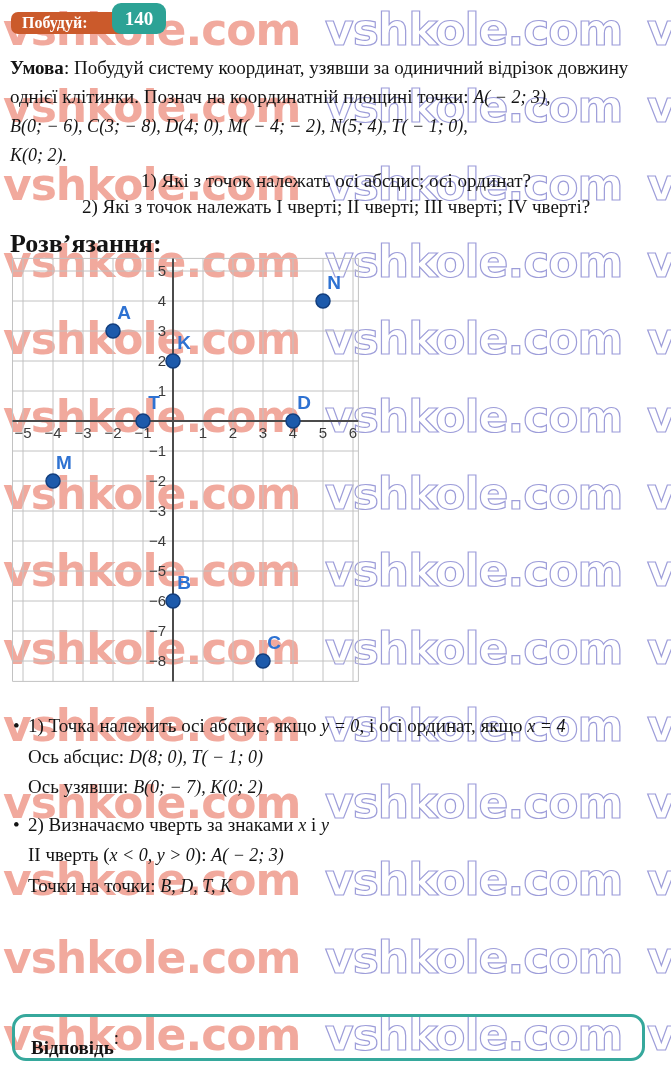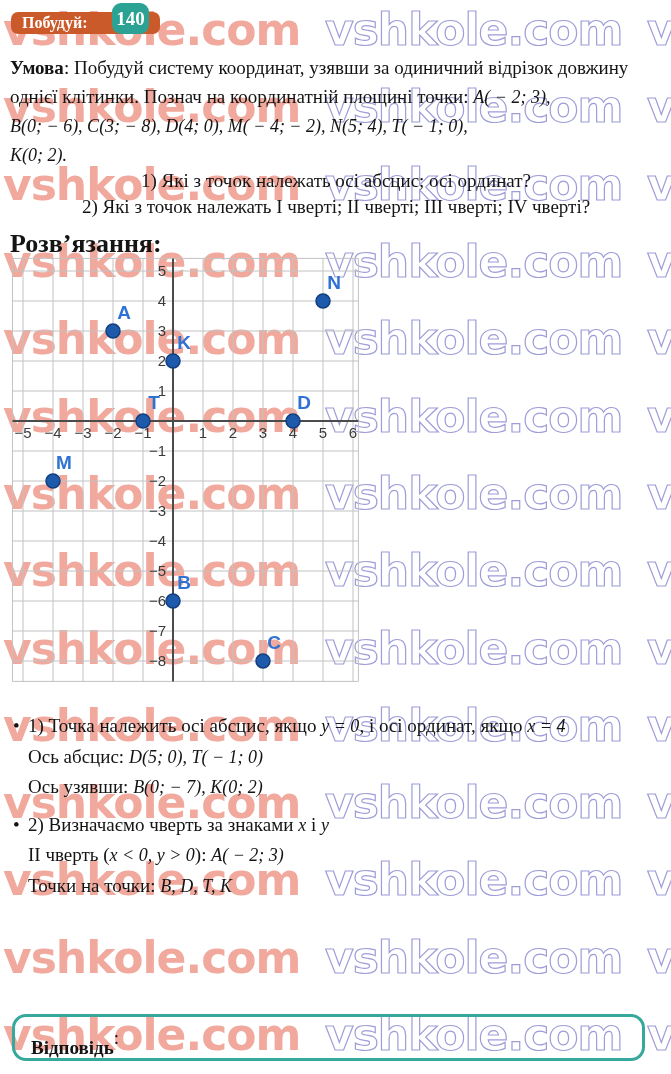--- a/index.html
+++ b/index.html
@@ -34,21 +34,21 @@
   
   #content { position: absolute; left: 0; top: 0; width: 671px; height: 1074px; z-index: 2; }
   
   .badge-label {
     position: absolute; left: 11px; top: 12px; width: 149px; height: 22px;
     border-radius: 7px; color: #fff;
     font-size: 16px; font-weight: 700; line-height: 22px;
     padding-left: 11px; box-sizing: border-box;
   }
   .badge-number {
-    position: absolute; left: 112px; top: 3px; width: 37px; height: 31px;
+    position: absolute; left: 112px; top: 3px; width: 54px; height: 31px;
     border-radius: 9px; color: #fff;
     font-size: 19px; font-weight: 700; line-height: 31px; text-align: center;
   }
   
   #condition { position: absolute; left: 10px; top: 54px; width: 652px; }
   .cond-line { line-height: 28px; white-space: nowrap; }
   #questions { position: absolute; left: 10px; top: 168px; width: 652px; text-align: center; }
   .q-line { line-height: 26px; font-size: 19px; }
   .seg-p { font-size: 19px; }
   .seg-b { font-size: 19px; font-weight: 700; margin-top: 21px; }
@@ -218,21 +218,21 @@
           <text x="64" y="219" class="pt-label" text-anchor="middle" fill="#2e72d2">M</text>
           <circle cx="173" cy="351" r="7" fill="#1d5aab" stroke="#123e7e" stroke-width="1.5"></circle>
           <text x="184" y="339" class="pt-label" text-anchor="middle" fill="#2e72d2">B</text>
           <circle cx="263" cy="411" r="7" fill="#1d5aab" stroke="#123e7e" stroke-width="1.5"></circle>
           <text x="274" y="399" class="pt-label" text-anchor="middle" fill="#2e72d2">C</text>
         </svg>
     </div>
 
     <div id="solution-list">
         <div class="sol-line"><span class="bullet">•</span><span class="seg-p">1) Точка належить осі абсцис, якщо </span><span class="seg-m">y = 0</span><span class="seg-p">, і осі ординат, якщо </span><span class="seg-m">x = 4</span></div>
-        <div class="sol-line"><span class="seg-p">Ось абсцис: </span><span class="seg-m">D(5; 0), T( − 1; 0)</span></div>
+        <div class="sol-line"><span class="seg-p">Ось абсцис: </span><span class="seg-m">D(8; 0), T( − 1; 0)</span></div>
         <div class="sol-line"><span class="seg-p">Ось узявши: </span><span class="seg-m">B(0; − 7), K(0; 2)</span></div>
         <div class="sol-line gap-above"><span class="bullet">•</span><span class="seg-p">2) Визначаємо чверть за знаками </span><span class="seg-m">x</span><span class="seg-p"> і </span><span class="seg-m">y</span></div>
         <div class="sol-line"><span class="seg-p">ІІ чверть (</span><span class="seg-m">x &lt; 0,  y &gt; 0</span><span class="seg-p">): </span><span class="seg-m">A( − 2; 3)</span></div>
         <div class="sol-line"><span class="seg-p">Точки на точки: </span><span class="seg-m">B,  D,  T,  K</span></div>
       </div>
 
     <div id="answer-box" style="border-color: rgb(54, 168, 156);">
         <span class="seg-b">Відповідь</span>
         <span class="seg-p">: </span>
       </div>

